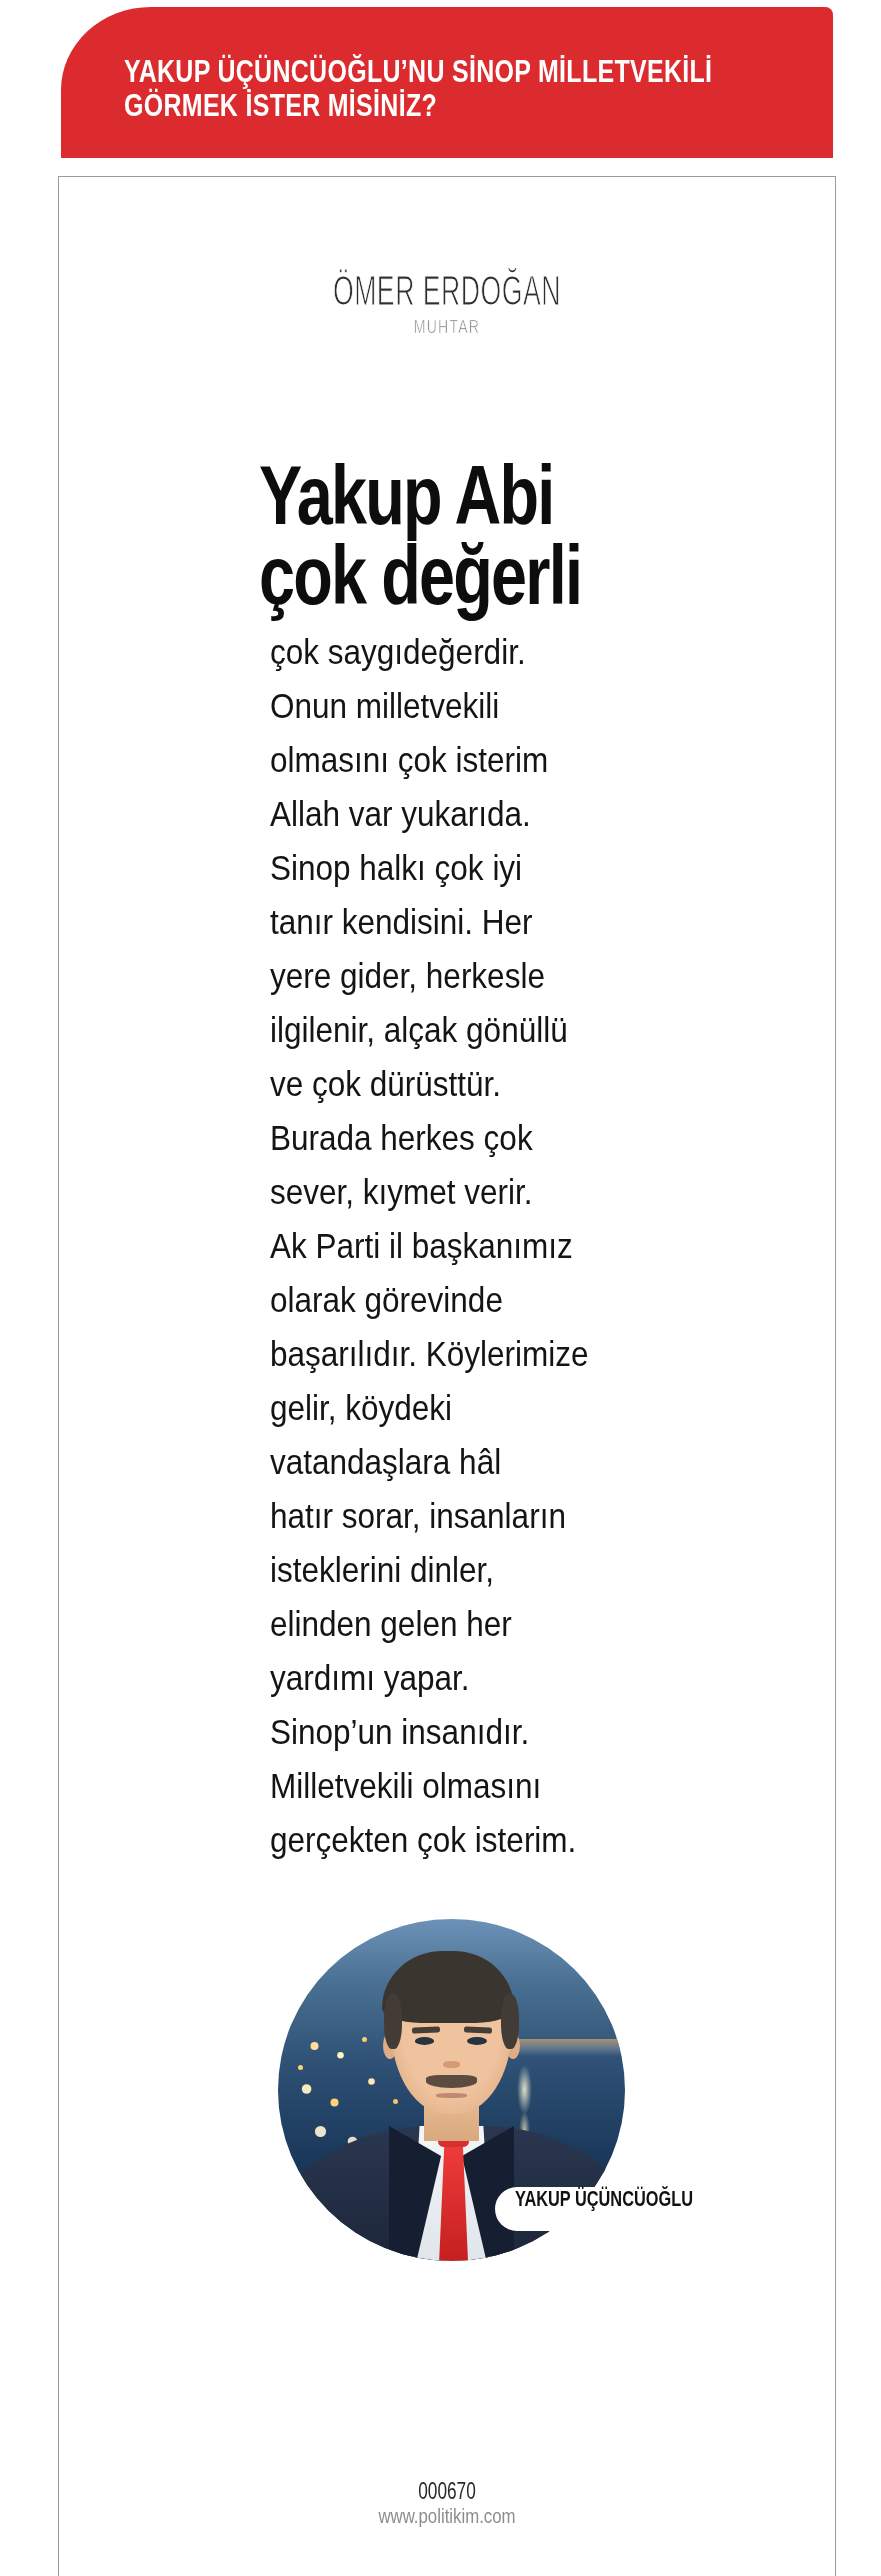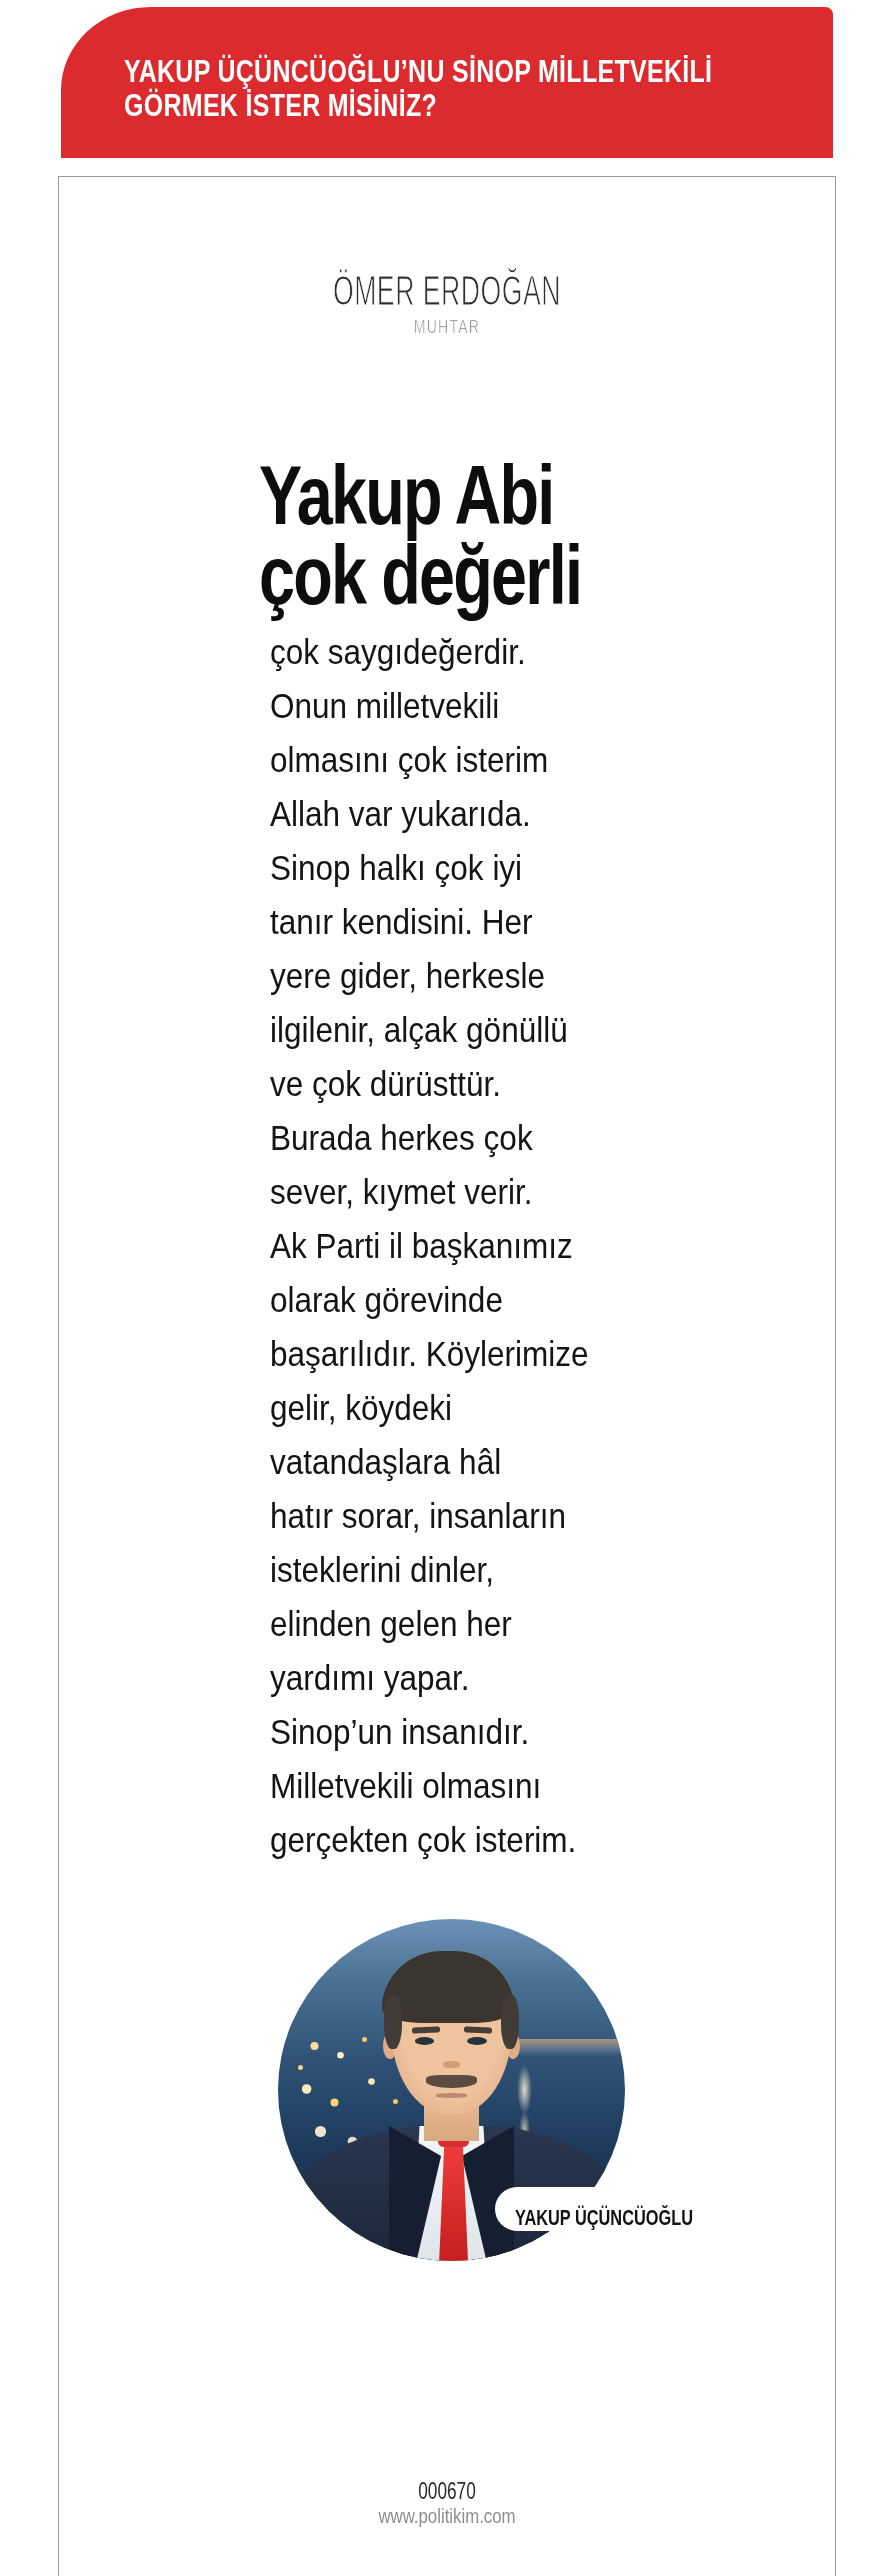--- a/index.html
+++ b/index.html
@@ -88,21 +88,21 @@
   .lapel-r{position:absolute;left:53%;top:60.5%;width:15%;height:40%;
         background-color:#161f31;clip-path:polygon(0 22%,100% 0,100% 100%,48% 100%);}
   .tie-knot{position:absolute;left:46%;top:62%;width:9%;height:4.6%;
         background:var(--tie-red,#d62f2f);border-radius:20% / 35%;}
   .tie{position:absolute;left:46.4%;top:66%;width:8.4%;height:35%;
         background:linear-gradient(180deg,#ef3b3b,#c31f1f);
         clip-path:polygon(18% 0,82% 0,100% 100%,0 100%);}
 
   
   .name-tag{position:absolute;left:495px;top:2187px;height:44px;background:#ffffff;
-        border-radius:22px;display:flex;align-items:flex-end;padding:0 23px 0 20px;}
+        border-radius:22px;display:flex;align-items:flex-start;padding:0 23px 0 20px;}
   .name-tag-label{font-weight:700;font-size:21.5px;color:#111111;white-space:nowrap;
         transform:scaleX(.76);transform-origin:left center;}
 
   
   .footer-code{position:absolute;left:58px;top:2479px;width:778px;text-align:center;
         font-size:24px;line-height:24px;color:#2b2b2b;white-space:nowrap;
         transform:scaleX(.72);transform-origin:center top;}
   .footer-site{position:absolute;left:58px;top:2505px;width:778px;text-align:center;
         font-size:21px;line-height:21px;color:var(--footer-gray,#8d8d8d);white-space:nowrap;
         transform:scaleX(.8);transform-origin:center top;}

